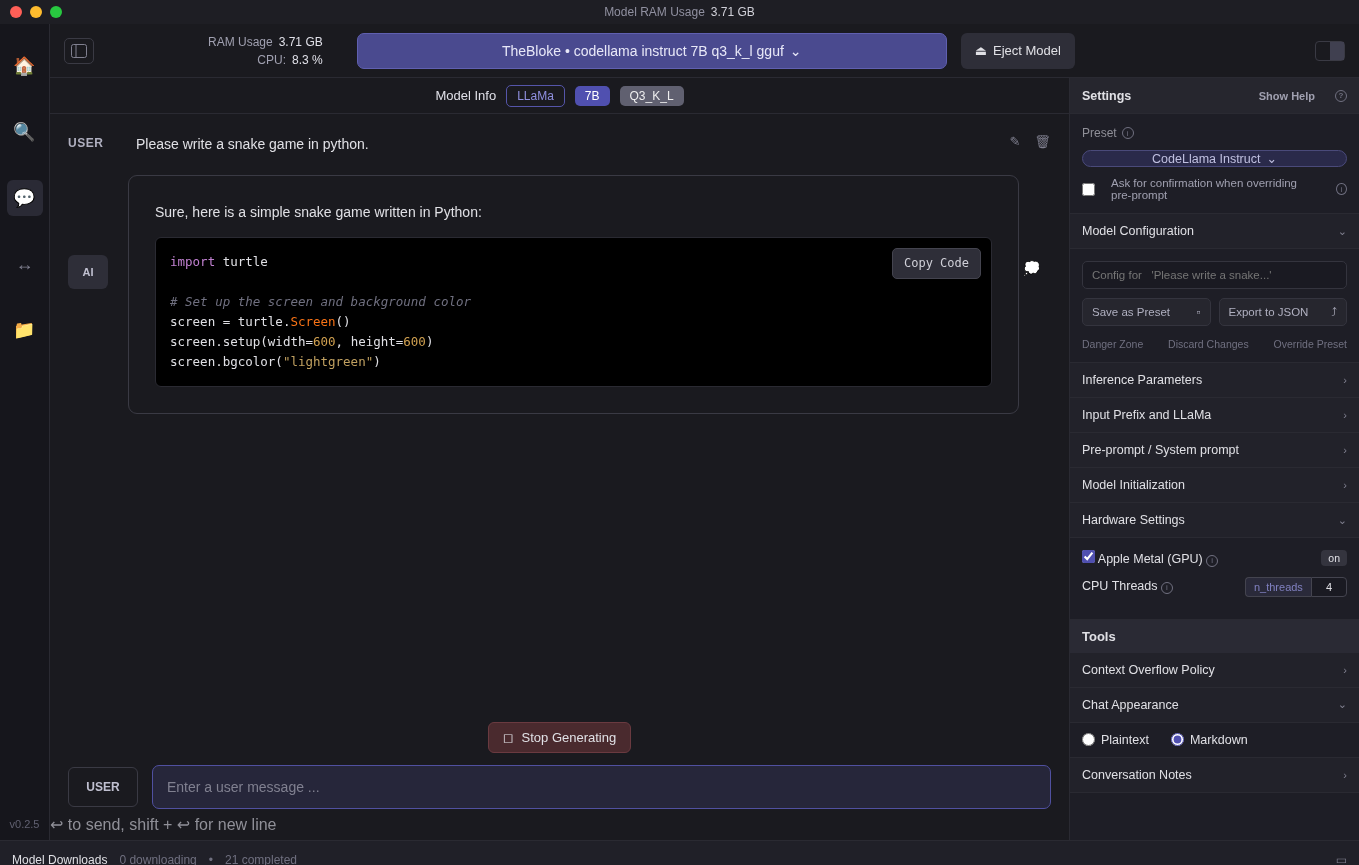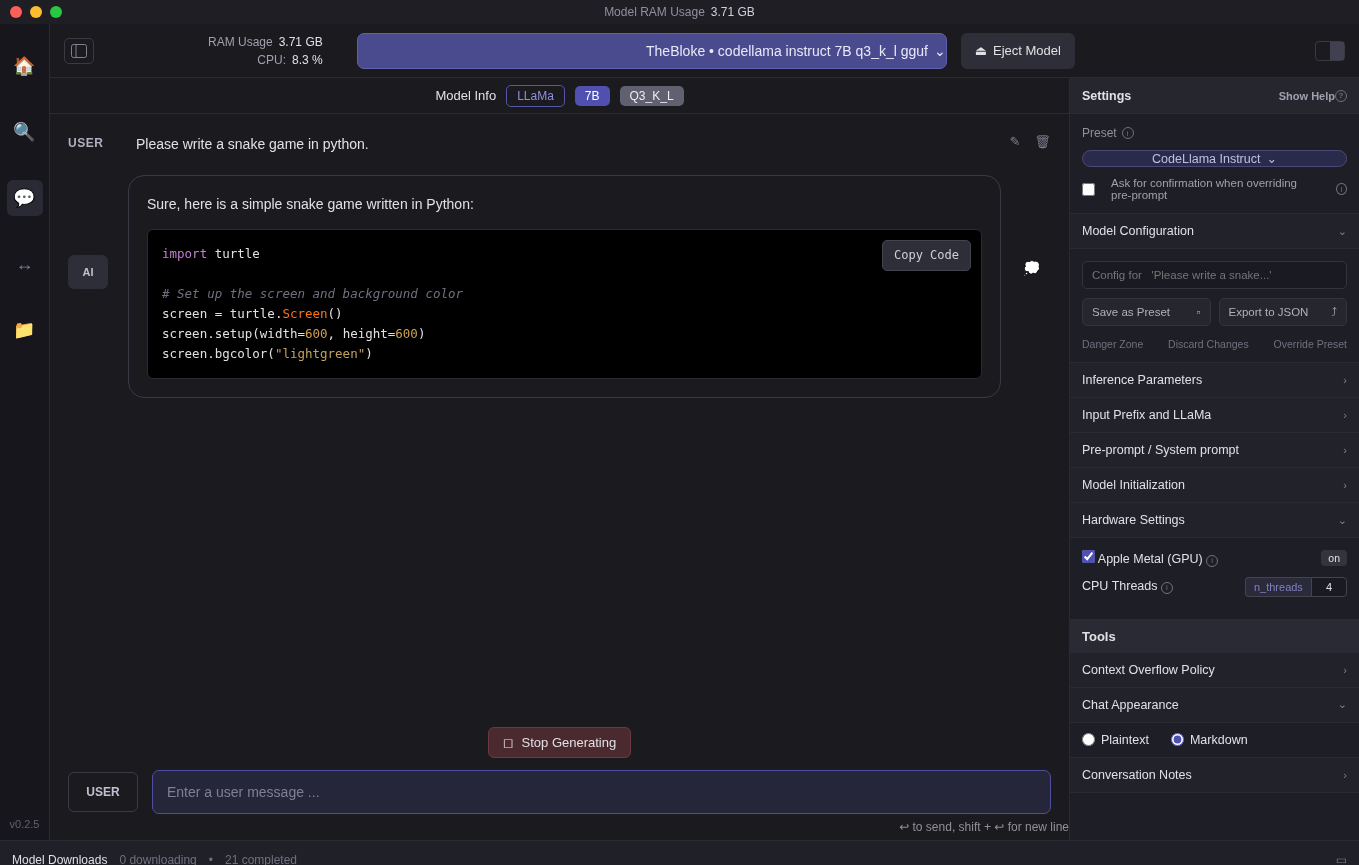--- a/index.html
+++ b/index.html
@@ -87,21 +87,21 @@
 .stats .val { color: #e0e0e8; margin-left: 6px; }
 .model-pill {
   flex: 1;
   max-width: 590px;
   background: #4a4a8f;
   border: 1px solid #6060b0;
   border-radius: 7px;
   height: 36px;
   display: flex;
   align-items: center;
-  justify-content: flex-end;
+  justify-content: center;
   color: #e8e8f8;
   font-size: 14px;
   cursor: pointer;
   gap: 6px;
   margin-left: 20px;
 }
 .eject-btn {
   background: #2e2e38;
   border-radius: 6px;
   height: 36px;
@@ -173,23 +173,23 @@
 .msg-actions {
   position: absolute;
   right: 0; top: 0;
   display: flex;
   gap: 14px;
   color: #808090;
 }
 .msg-actions span { cursor: pointer; }
 .ai-bubble {
   border: 1px solid #3a3a44;
-  border-radius: 16px;
-  padding: 18px;
-  margin-right: 50px;
+  border-radius: 9px;
+  padding: 26px;
+  margin-right: 32px;
 }
 .ai-intro { margin-bottom: 14px; font-size: 14px; }
 .codeblock {
   background: #000;
   border: 1px solid #2a2a32;
   border-radius: 6px;
   padding: 14px;
   position: relative;
   font-family: "SF Mono", Monaco, Consolas, monospace;
   font-size: 12.5px;
@@ -254,22 +254,22 @@
   background: #26263a;
   border: 1px solid #5050a0;
   border-radius: 7px;
   padding: 13px 14px;
   color: #e0e0e8;
   font-size: 14px;
   outline: none;
 }
 .msg-input::placeholder { color: #808090; }
 .hint-row {
-  text-align: right;
-  font-size: 12px;
+  text-align: left;
+  font-size: 16px;
   color: #909098;
   padding-bottom: 6px;
 }
 .settings-col {
   width: 290px;
   background: #1e1e26;
   border-left: 1px solid #2a2a32;
   display: flex;
   flex-direction: column;
   overflow-y: auto;
@@ -283,21 +283,21 @@
   padding: 0 12px;
   border-bottom: 1px solid #2a2a32;
   background: #26262e;
   font-weight: 600;
 }
 .show-help {
   font-size: 11px;
   color: #a0a0b0;
   display: flex;
   align-items: center;
-  gap: 0;
+  gap: 20px;
   cursor: pointer;
 }
 .settings-section {
   padding: 12px;
   border-bottom: 1px solid #2a2a32;
 }
 .sec-label {
   color: #909098;
   font-size: 12px;
   margin-bottom: 10px;

